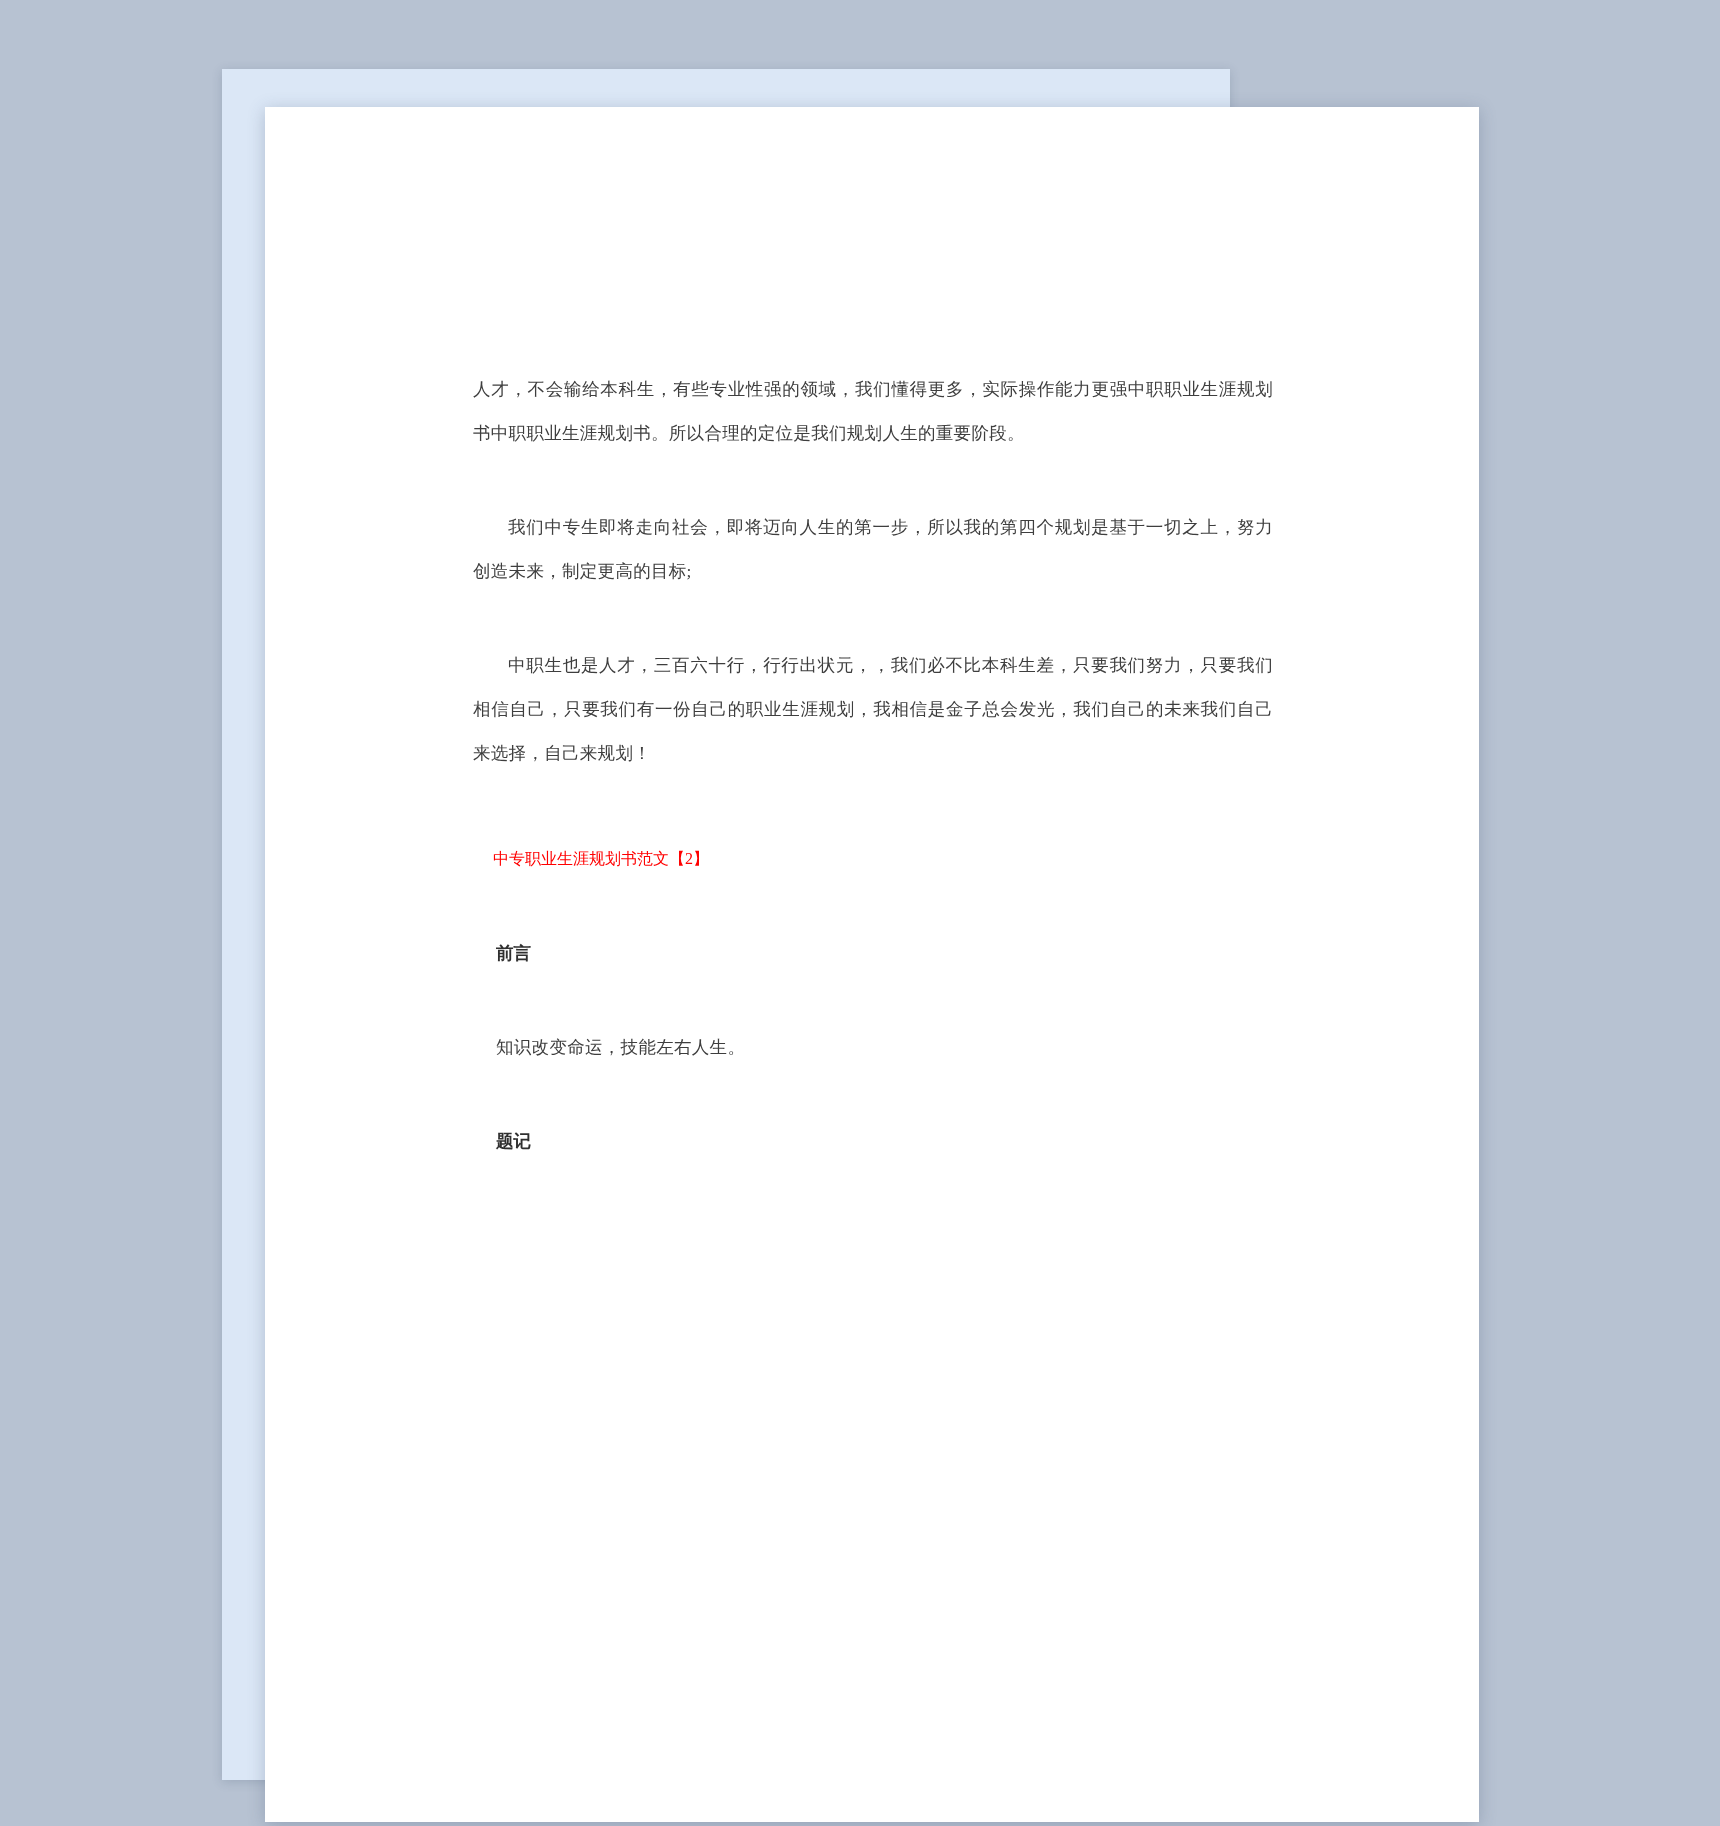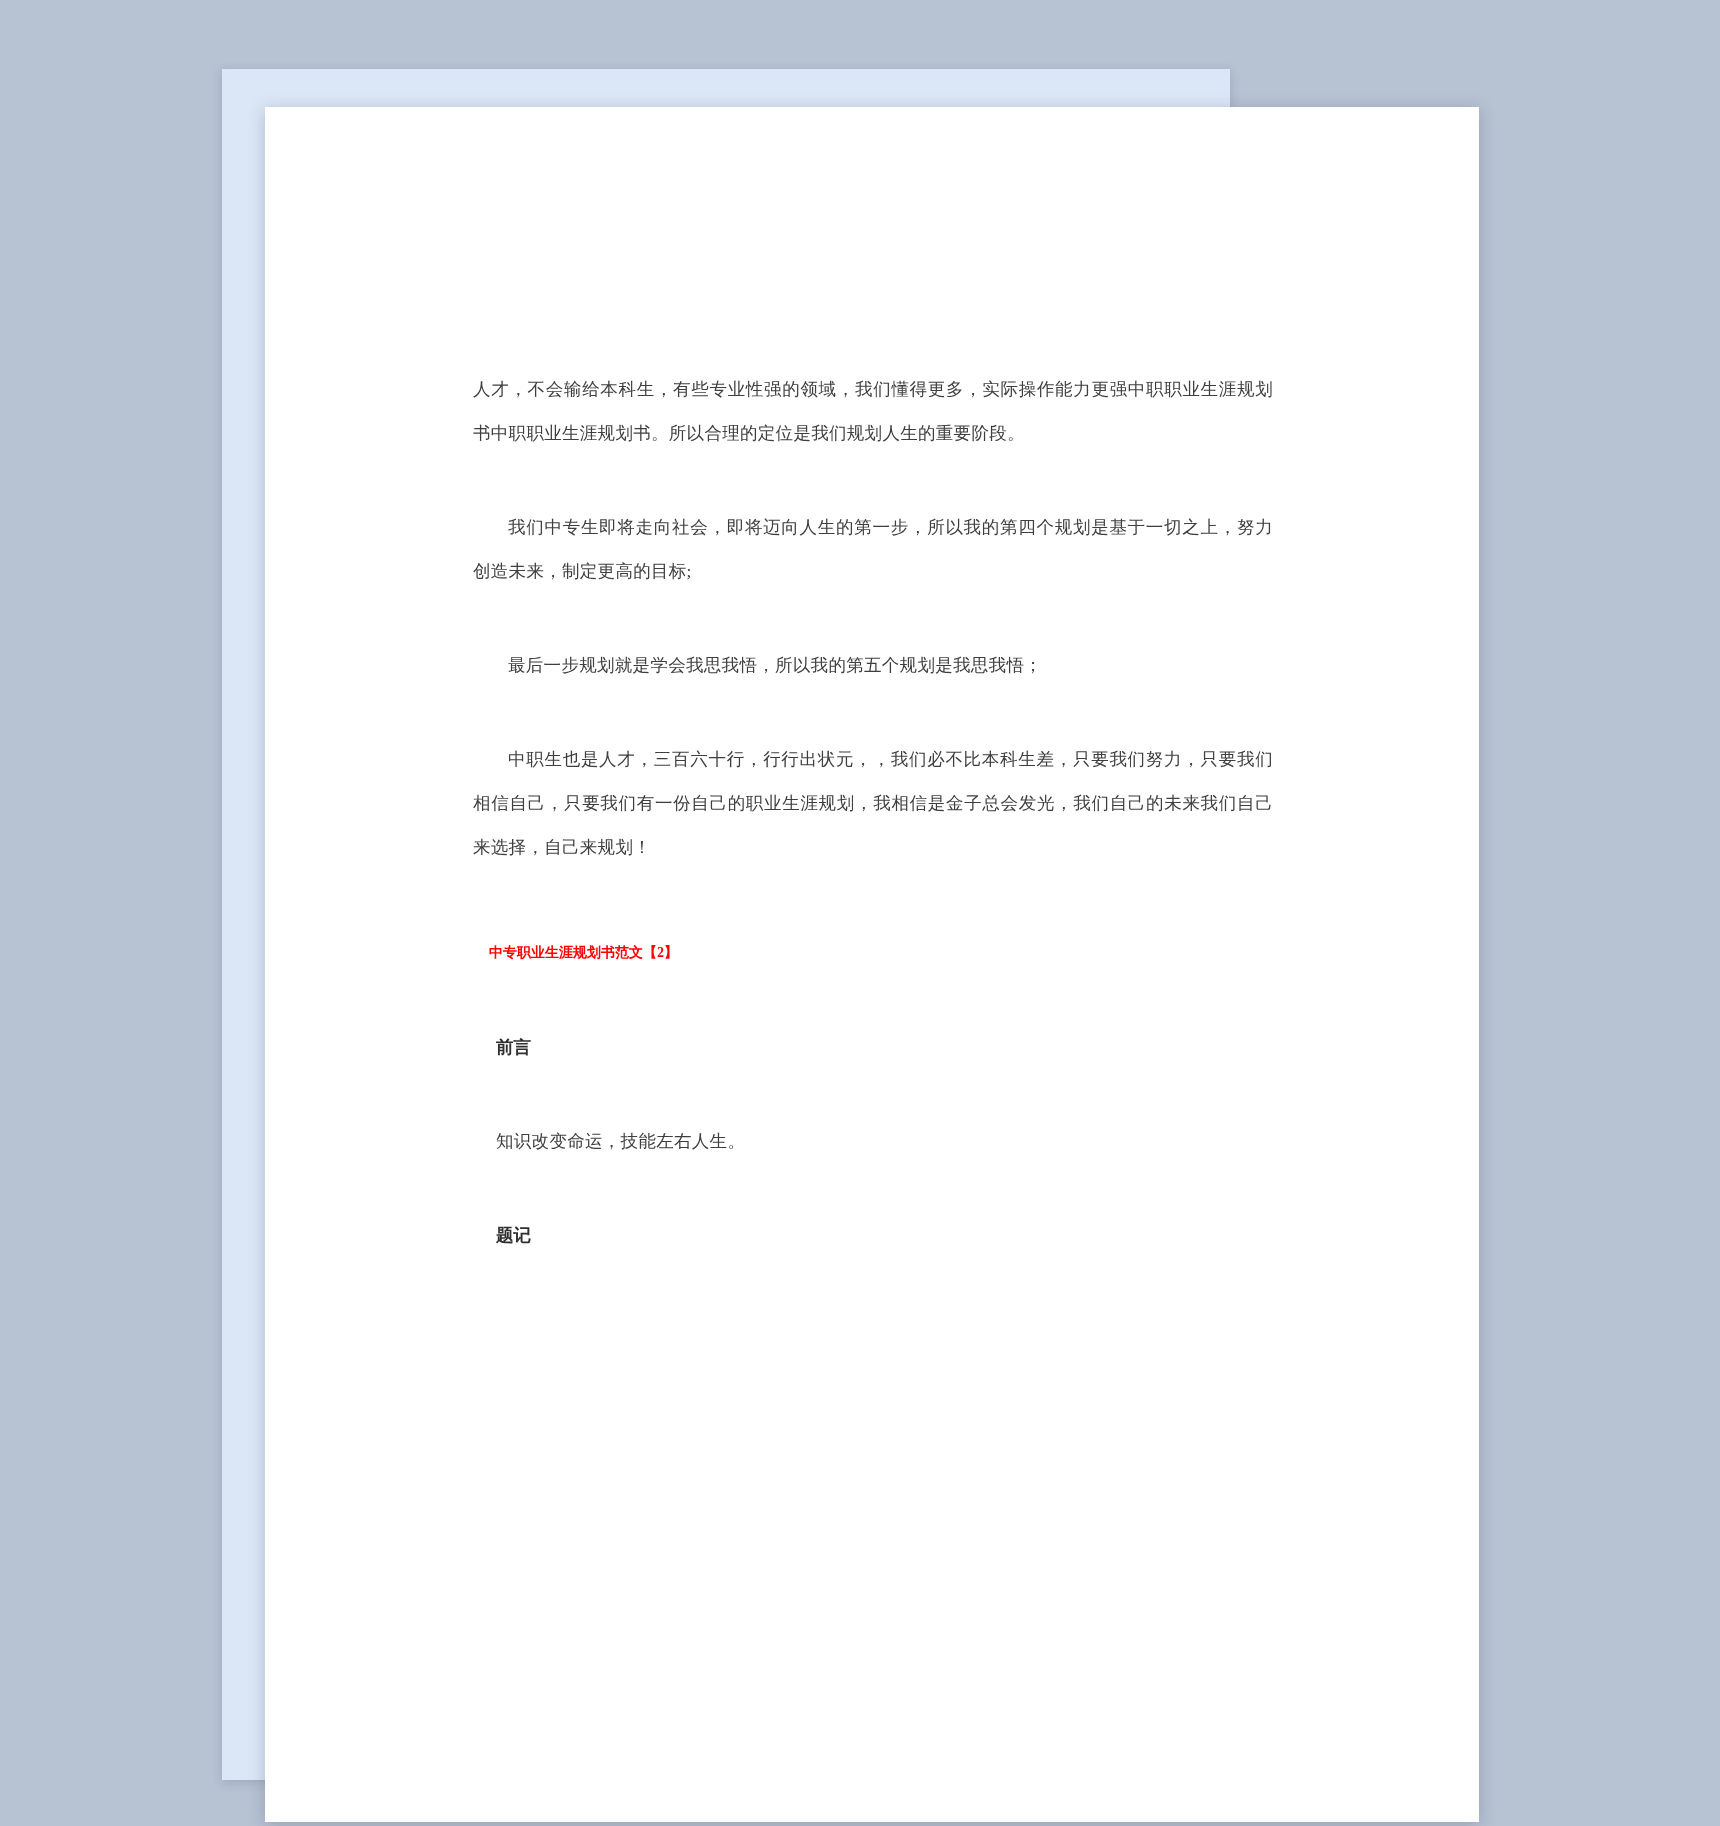--- a/index.html
+++ b/index.html
@@ -31,23 +31,23 @@
   .para {
     font-size: 17.5px;
     line-height: 44px;
     letter-spacing: 0.3px;
     color: var(--body-text, #3e3e3e);
     text-align: justify;
     margin-bottom: 26px;
   }
   .para.indent { text-indent: 2em; }
   .heading-red {
-    font-size: 14px;
+    font-size: 16px;
     line-height: 44px;
-    font-weight: bold;
+    font-weight: normal;
     color: var(--accent-red, #ff0000);
     text-indent: 2em;
     margin-bottom: 26px;
   }
   .subhead {
     font-size: 17.5px;
     line-height: 44px;
     font-weight: bold;
     color: var(--subhead-text, #2f2f2f);
     text-indent: 2em;
@@ -58,21 +58,20 @@
 <body>
 
 <div class="back-page"></div>
 
 <div class="page">
   <div class="content">
 
     <div>
         <p class="para">人才，不会输给本科生，有些专业性强的领域，我们懂得更多，实际操作能力更强中职职业生涯规划书中职职业生涯规划书。所以合理的定位是我们规划人生的重要阶段。</p>
         <p class="para indent">我们中专生即将走向社会，即将迈向人生的第一步，所以我的第四个规划是基于一切之上，努力创造未来，制定更高的目标;</p>
-        <p class="para indent">最后一步规划就是学会我思我悟，所以我的第五个规划是我思我悟；</p>
         <p class="para indent">中职生也是人才，三百六十行，行行出状元，，我们必不比本科生差，只要我们努力，只要我们相信自己，只要我们有一份自己的职业生涯规划，我相信是金子总会发光，我们自己的未来我们自己来选择，自己来规划！</p>
       </div>
 
     <h2 class="heading-red">中专职业生涯规划书范文【2】</h2>
 
     <p class="subhead">前言</p>
 
     <p class="para indent">知识改变命运，技能左右人生。</p>
 
     <p class="subhead">题记</p>

